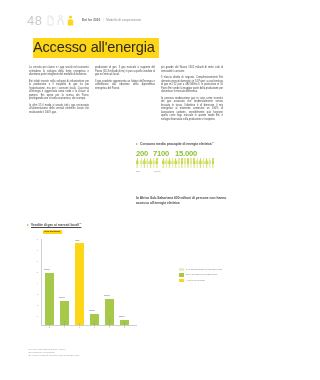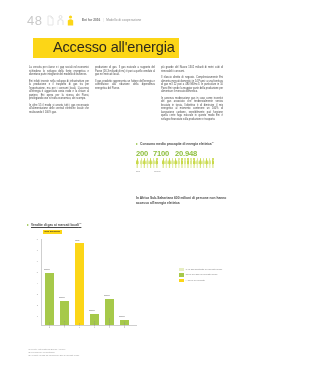--- a/index.html
+++ b/index.html
@@ -14,21 +14,21 @@
   .ic-group{position:absolute;left:47px;top:1px;display:flex;gap:3px;align-items:flex-end;}
   .ic{display:block;}
   .runtxt{position:absolute;left:82px;top:4px;font-size:3.1px;color:#8e8e8e;
           letter-spacing:.07px;white-space:nowrap;}
   .runtxt b{font-weight:700;color:#6f6f6f;}
   .runsep{color:#d0d0d0;padding:0 1.5px;}
 
   
   .titlewrap{position:absolute;left:33px;top:38px;}
   .title{display:inline-block;background:#fcd617;color:#2f2a1b;
-         font-size:14.5px;line-height:17px;padding:1px 4px 2px 20px;
+         font-size:14.5px;line-height:17px;padding:1px 4px 2px 0;
          letter-spacing:-.15px;white-space:nowrap;}
 
   
   .cols{position:absolute;left:29px;top:66px;width:206px;height:74px;
         display:flex;gap:6px;}
   .col{width:60px;}
   .col p{margin:0 0 3.2px 0;font-size:2.55px;line-height:3.5px;
          text-align:justify;color:#474747;letter-spacing:.01px;}
   .col.c3{width:62px;}
 
@@ -146,21 +146,21 @@
 
   <div class="picto">
     <div class="picto-hd">
       <span class="arrow"></span>
       <span class="picto-title"><span>Consumo medio procapite di energia elettrica</span><sup>(1)</sup></span>
     </div>
 
     <div class="nums">
       <span class="num" style="left:0;">200</span>
       <span class="num" style="left:17px;">7100</span>
-      <span class="num" style="left:39px;">20.948</span>
+      <span class="num" style="left:39px;">15.000</span>
     </div>
 
     <div class="glyphrow">
       <div class="gset" style="left:0;">
         <span class="person">
             <span class="h"></span>
             <span class="b"></span>
           </span>
       </div>
       <div class="gset" style="left:4px;">

